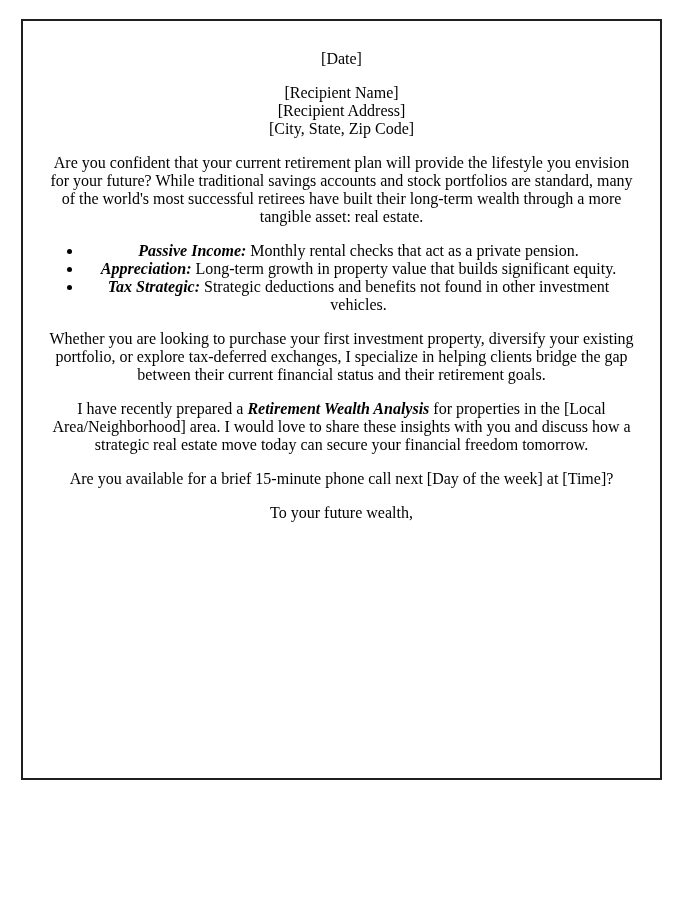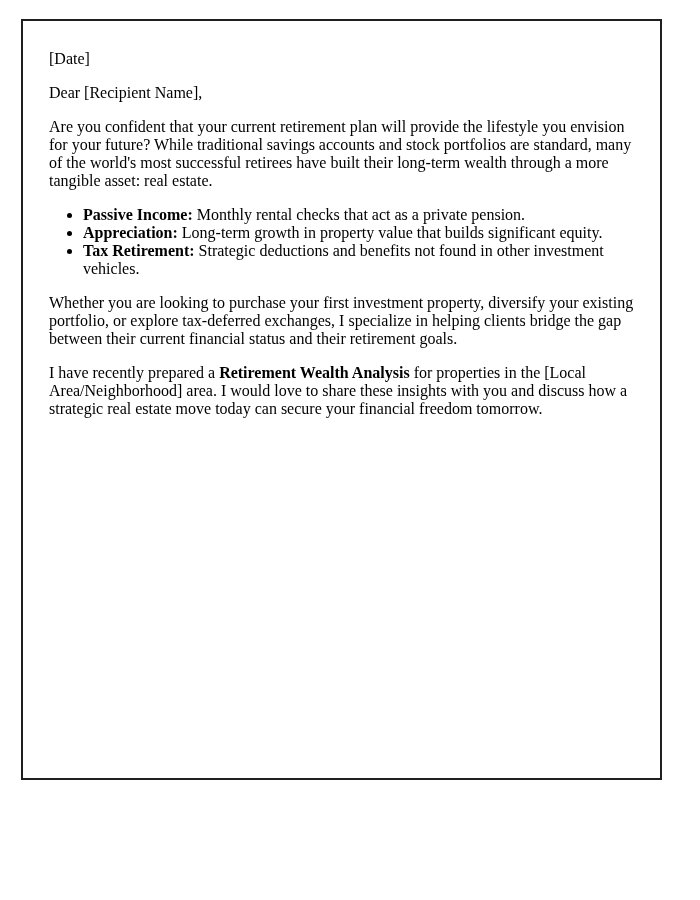--- a/index.html
+++ b/index.html
@@ -21,74 +21,84 @@
     top: 19px;
     width: 641px;
     height: 761px;
     box-sizing: border-box;
     border: 2px solid #1f1f1f;
     padding: 29px 26px 0 26px;
     background: #ffffff;
     font-size: 16px;
     line-height: 18px;
     overflow: hidden;
+    text-align: center;
   }
   .letter p {
     margin: 16px 0;
   }
   .letter p.first {
     margin-top: 0;
   }
   .letter ul {
     margin: 16px 0;
     padding-left: 34px;
   }
   .letter li {
     margin: 0;
     padding: 0;
   }
   strong {
     font-weight: bold;
+    font-style: italic;
   }
 </style>
 </head>
 <body>
 
 <div class="letter">
 
   <p class="first">
     <span>[Date]</span>
   </p>
 
+  <p>
+    <span>[Recipient Name]</span><br>
+    <span>[Recipient Address]</span><br>
+    <span>[City, State, Zip Code]</span>
+  </p>
 
-  <p>
-    <span>Dear [Recipient Name],</span>
-  </p>
 
   <p>
     <span>Are you confident that your current retirement plan will provide the lifestyle you envision for your future? While traditional savings accounts and stock portfolios are standard, many of the world's most successful retirees have built their long-term wealth through a more tangible asset: real estate.</span>
   </p>
 
 
   <ul>
     <li>
       <strong>Passive Income:</strong><span> Monthly rental checks that act as a private pension.</span>
     </li>
     <li>
       <strong>Appreciation:</strong><span> Long-term growth in property value that builds significant equity.</span>
     </li>
     <li>
-      <strong>Tax Retirement:</strong><span> Strategic deductions and benefits not found in other investment vehicles.</span>
+      <strong>Tax Strategic:</strong><span> Strategic deductions and benefits not found in other investment vehicles.</span>
     </li>
   </ul>
 
   <p>
     <span>Whether you are looking to purchase your first investment property, diversify your existing portfolio, or explore tax-deferred exchanges, I specialize in helping clients bridge the gap between their current financial status and their retirement goals.</span>
   </p>
 
   <p>
     <span>I have recently prepared a </span><strong>Retirement Wealth Analysis</strong><span> for properties in the [Local Area/Neighborhood] area. I would love to share these insights with you and discuss how a strategic real estate move today can secure your financial freedom tomorrow.</span>
   </p>
 
+  <p>
+    <span>Are you available for a brief 15-minute phone call next [Day of the week] at [Time]?</span>
+  </p>
 
+  <p>
+    <span>To your future wealth,</span>
+  </p>
 
 
 </div>
 
 </body></html>

